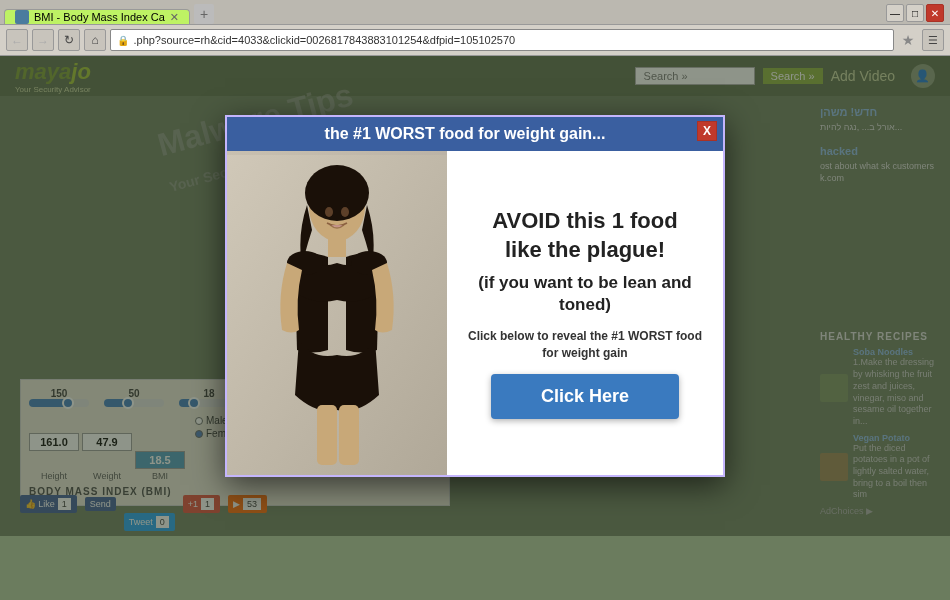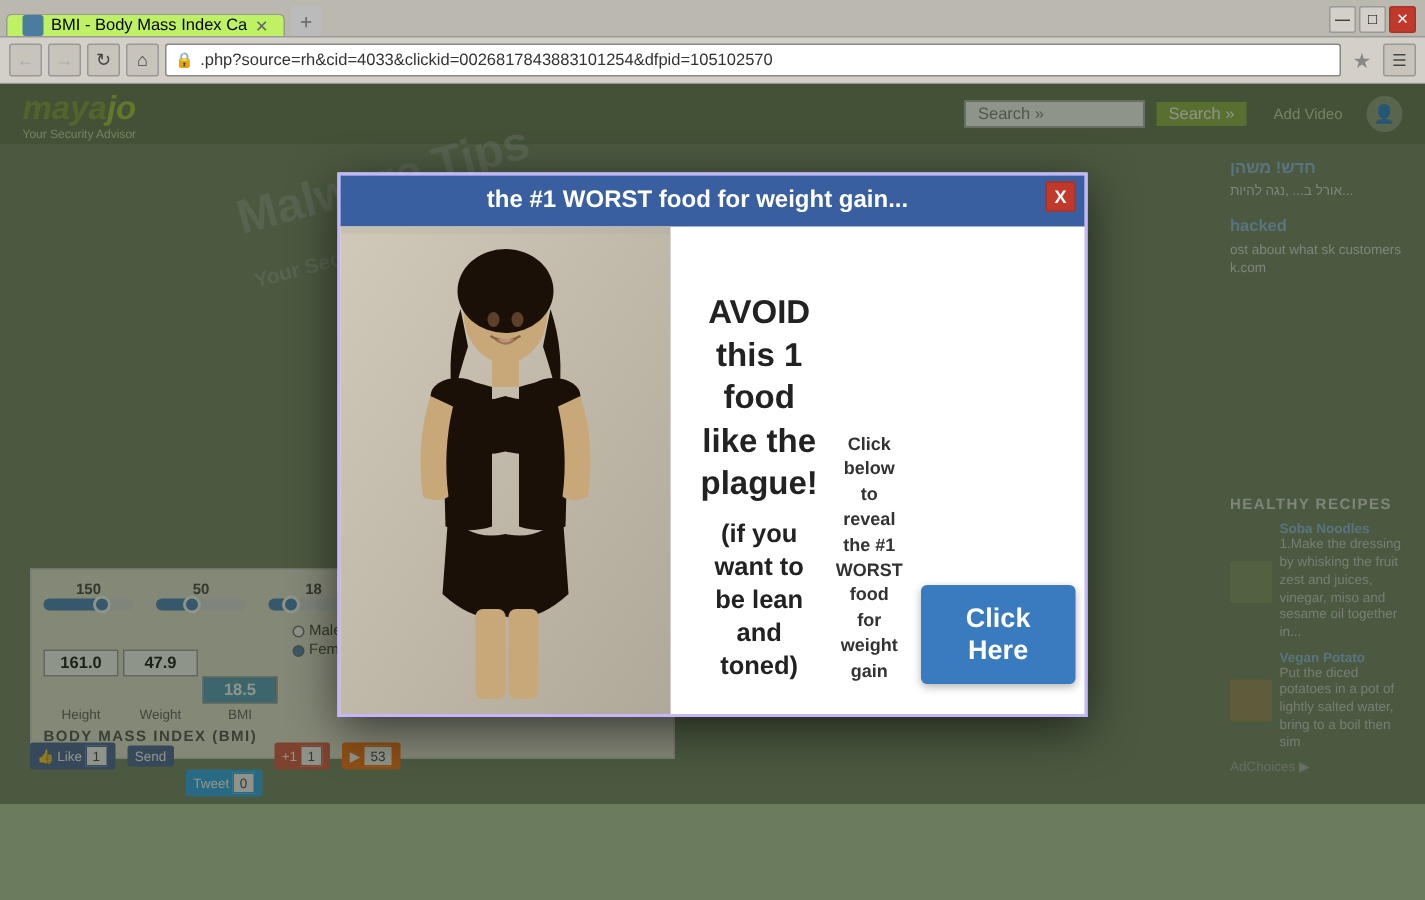--- a/index.html
+++ b/index.html
@@ -308,22 +308,22 @@
       overflow: hidden;
     }
     
     .popup-image svg {
       width: 100%; height: 100%;
     }
     .popup-content {
       flex: 1;
       padding: 20px 20px;
       display: flex;
-      flex-direction: row;
-      align-items: flex-end;
+      flex-direction: column;
+      align-items: center;
       justify-content: center;
       gap: 12px;
     }
     .popup-main-text {
       font-size: 22px;
       font-weight: bold;
       color: #222;
       text-align: center;
       line-height: 1.3;
     }
@@ -459,21 +459,21 @@
       <div class="site-header">
         <div style="display:flex;align-items:center;gap:8px;">
           <div class="site-logo">
             <span>maya</span><span style="color:#a0c030;">jo</span>
             <div style="font-size:8px;color:#c8d4a0;font-style:normal;font-weight:normal;">Your Security Advisor</div>
           </div>
         </div>
         <div class="site-search-area">
           <input class="site-search-box" type="text" placeholder="Search »" style="">
           <button class="site-search-btn">Search »</button>
-          <span style="color:#c8d4a0;font-size:10px;margin-left:10px;">Add Video</span>
+          <span style="color:#c8d4a0;font-size:14px;">Add Video</span>
           <div style="width:24px;height:24px;background:#8a9a7a;border-radius:50%;margin-left:8px;display:flex;align-items:center;justify-content:center;">
             <span style="color:white;font-size:12px;">👤</span>
           </div>
         </div>
       </div>
 
       <div class="malware-watermark">
         <span>Malware Tips</span><br>
         <span style="font-size:14px;">Your Security Advisor</span>
       </div>

